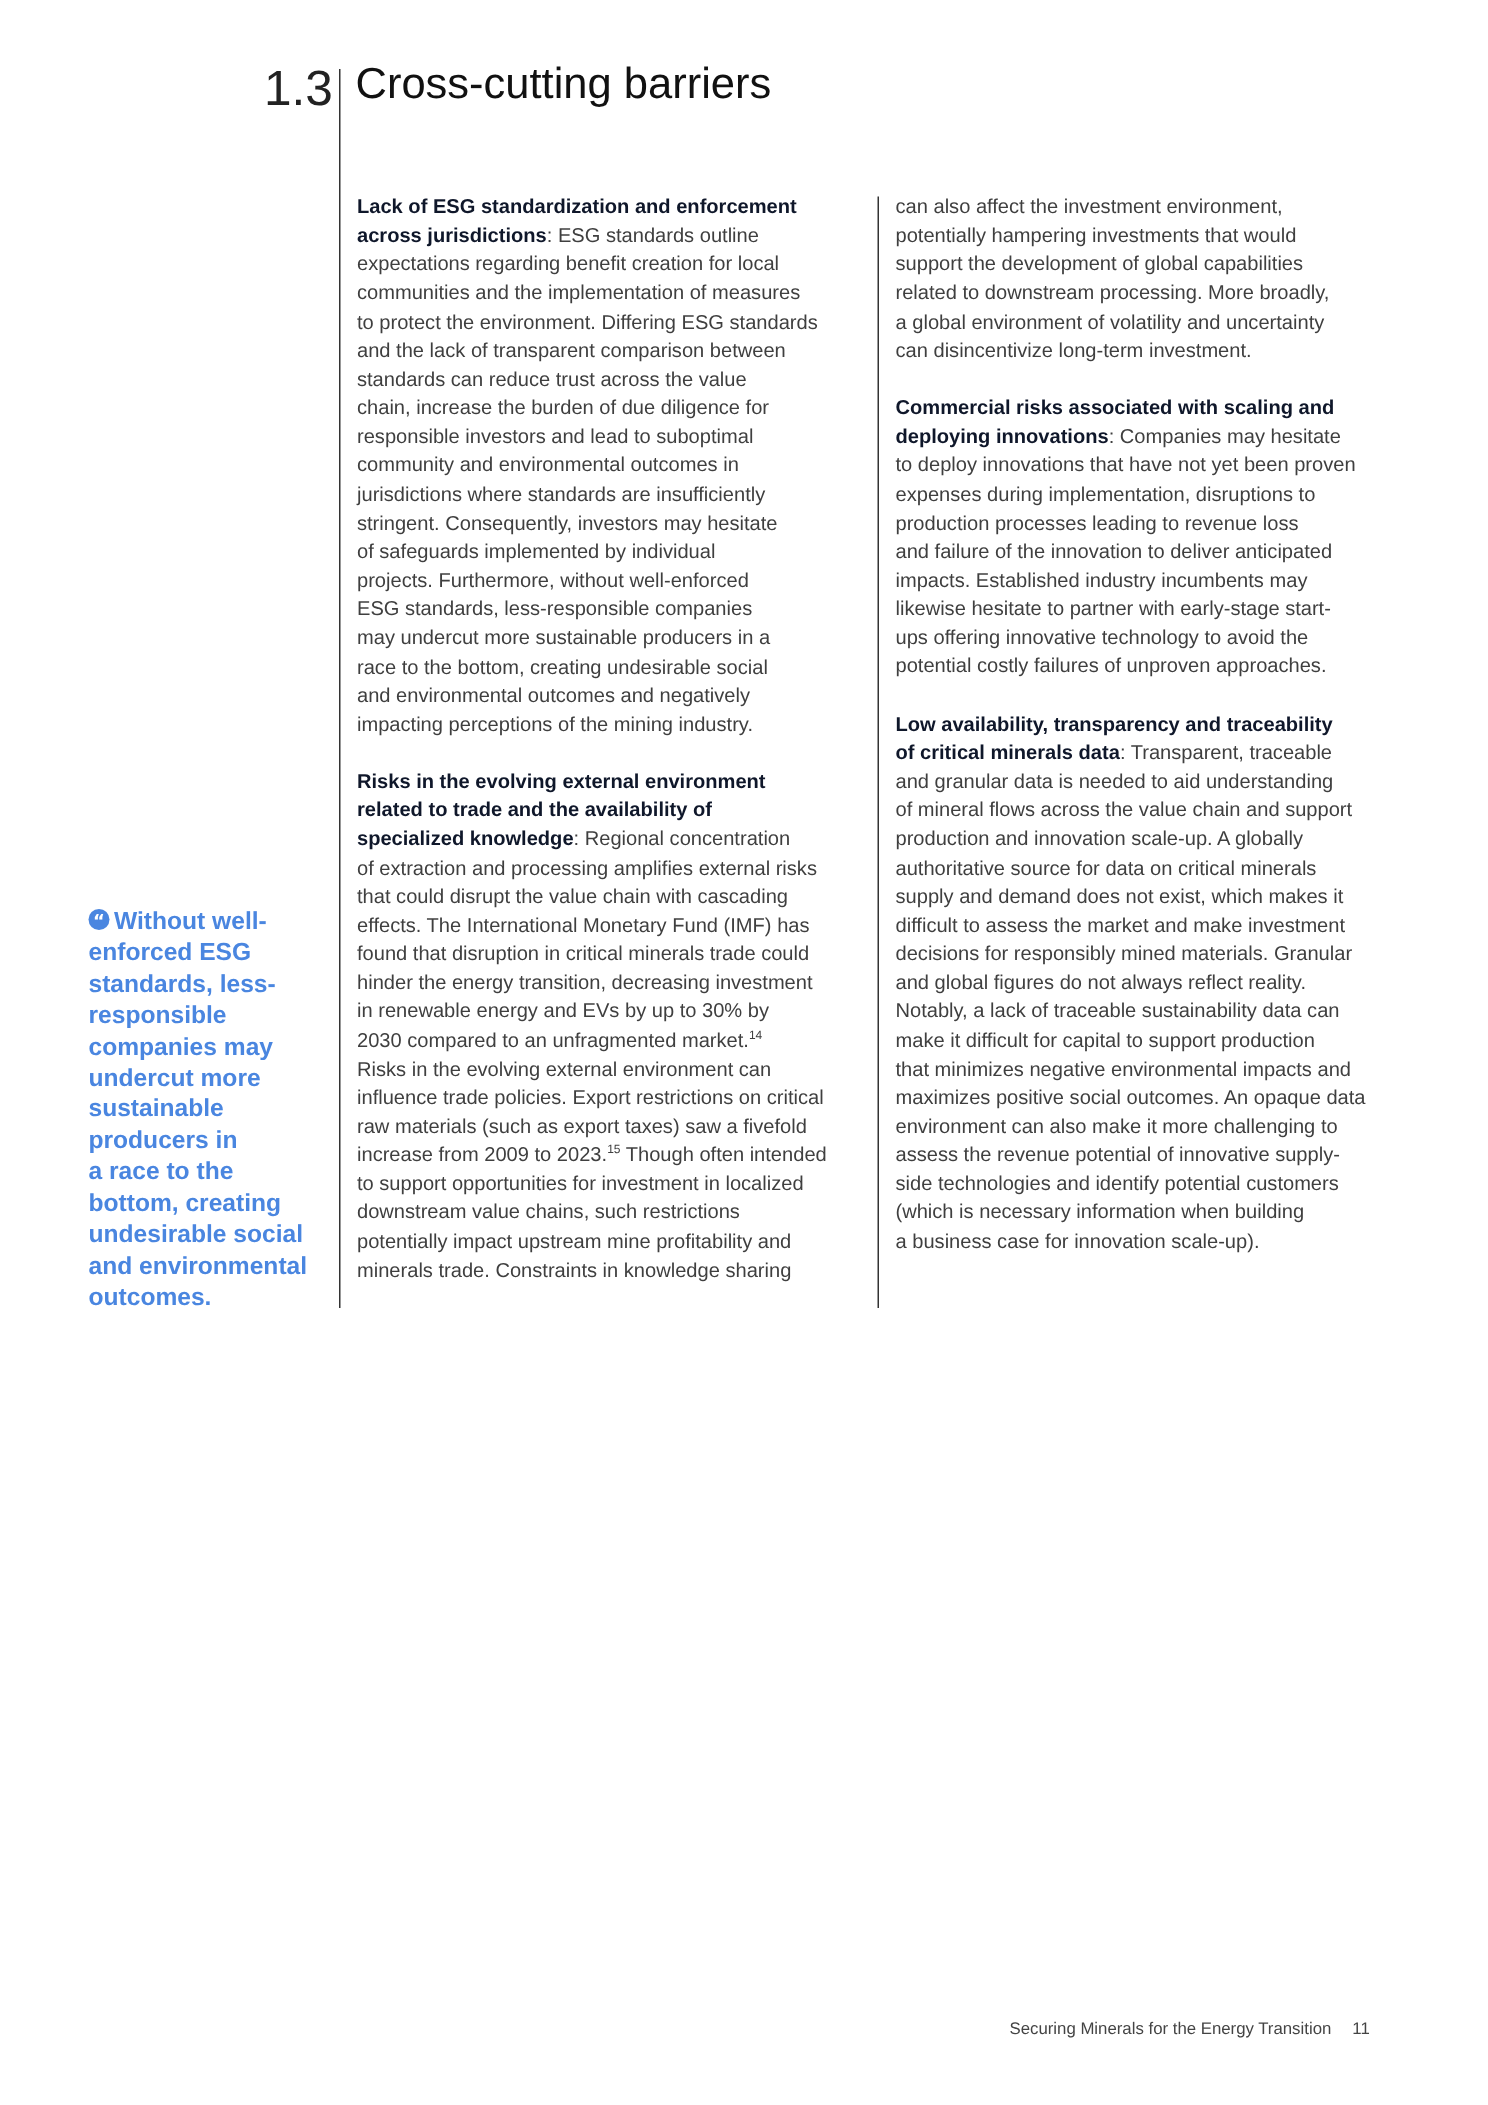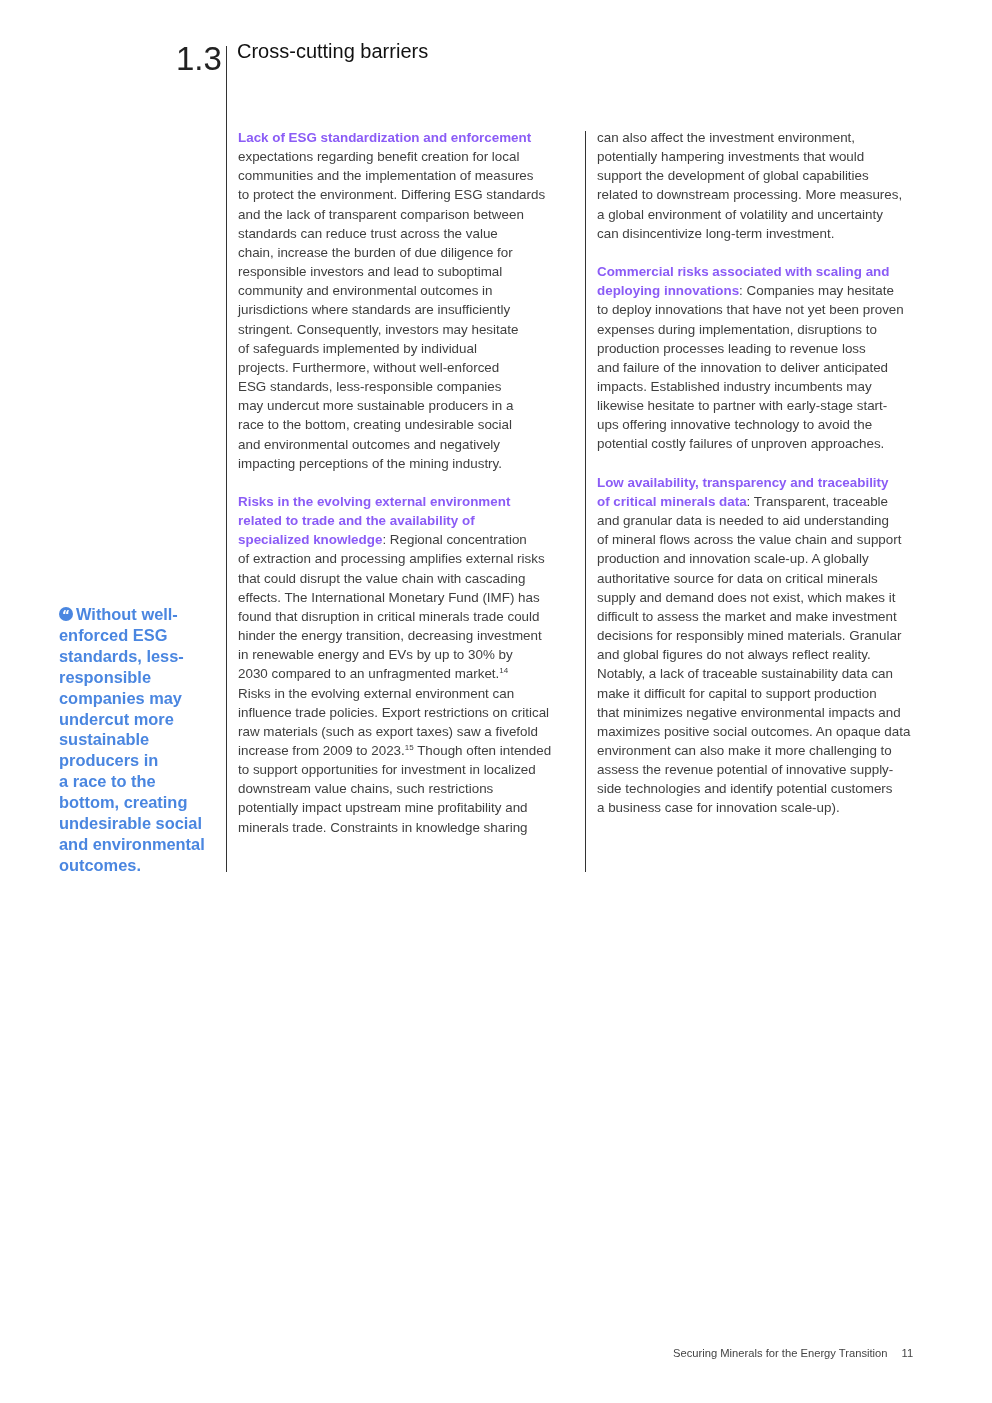--- a/index.html
+++ b/index.html
@@ -9,33 +9,33 @@
     }
     .section-num {
       position: absolute; left: 176px; top: 40px;
       font-size: 33px; font-weight: normal; color: #222; letter-spacing: 0px;
     }
     .title-rule {
       position: absolute; left: 226px; top: 46px; width: 1px; height: 826px; background: #333;
     }
     .section-title {
       position: absolute; left: 237px; top: 40px;
-      font-size: 20px; color: #111; font-weight: normal;
+      font-size: 29px; color: #111; font-weight: normal;
     }
     .col-rule {
       position: absolute; left: 585px; top: 131px; width: 1px; height: 741px; background: #333;
     }
     .col {
       position: absolute; top: 128px; font-size: 13.4px; line-height: 19.15px; color: #3f3f3f;
     }
     .col-1 { left: 238px; width: 340px; }
     .col-2 { left: 597px; width: 340px; }
     .col p { margin: 0 0 19.15px 0; }
     .col .line { display: block; white-space: nowrap; }
-    .col b { color: #8b5cf6; font-weight: bold; }
+    .col b { color: #0f172a; font-weight: bold; }
     sup { font-size: 8px; line-height: 0; vertical-align: super; }
     .pull-quote {
       position: absolute; left: 59px; top: 604px; width: 160px;
       font-size: 16.4px; line-height: 20.9px; font-weight: bold; color: #4a86e0;
     }
     .pull-quote .line { display: block; white-space: nowrap; }
     .quote-icon {
       display: inline-block; width: 14px; height: 14px; border-radius: 50%;
       background: #4a86e0; color: #fff; font-size: 12px; line-height: 16px;
       text-align: center; vertical-align: 1px; margin-right: 3px; font-family: "DejaVu Sans", sans-serif;
@@ -64,20 +64,21 @@
   <span class="line">a race to the</span>
   <span class="line">bottom, creating</span>
   <span class="line">undesirable social</span>
   <span class="line">and environmental</span>
   <span class="line">outcomes.</span>
 </div>
 
 <div class="col col-1">
   <p>
     <span class="line"><b>Lack of ESG standardization and enforcement</b></span>
+    <span class="line"><b>across jurisdictions</b><span>: ESG standards outline</span></span>
     <span class="line">expectations regarding benefit creation for local</span>
     <span class="line">communities and the implementation of measures</span>
     <span class="line">to protect the environment. Differing ESG standards</span>
     <span class="line">and the lack of transparent comparison between</span>
     <span class="line">standards can reduce trust across the value</span>
     <span class="line">chain, increase the burden of due diligence for</span>
     <span class="line">responsible investors and lead to suboptimal</span>
     <span class="line">community and environmental outcomes in</span>
     <span class="line">jurisdictions where standards are insufficiently</span>
     <span class="line">stringent. Consequently, investors may hesitate</span>
@@ -111,21 +112,21 @@
   </p>
 </div>
 
 <div class="col-rule"></div>
 
 <div class="col col-2">
   <p>
     <span class="line">can also affect the investment environment,</span>
     <span class="line">potentially hampering investments that would</span>
     <span class="line">support the development of global capabilities</span>
-    <span class="line">related to downstream processing. More measures,</span>
+    <span class="line">related to downstream processing. More broadly,</span>
     <span class="line">a global environment of volatility and uncertainty</span>
     <span class="line">can disincentivize long-term investment.</span>
   </p>
   <p>
     <span class="line"><b>Commercial risks associated with scaling and</b></span>
     <span class="line"><b>deploying innovations</b><span>: Companies may hesitate</span></span>
     <span class="line">to deploy innovations that have not yet been proven</span>
     <span class="line">expenses during implementation, disruptions to</span>
     <span class="line">production processes leading to revenue loss</span>
     <span class="line">and failure of the innovation to deliver anticipated</span>
@@ -145,19 +146,20 @@
     <span class="line">difficult to assess the market and make investment</span>
     <span class="line">decisions for responsibly mined materials. Granular</span>
     <span class="line">and global figures do not always reflect reality.</span>
     <span class="line">Notably, a lack of traceable sustainability data can</span>
     <span class="line">make it difficult for capital to support production</span>
     <span class="line">that minimizes negative environmental impacts and</span>
     <span class="line">maximizes positive social outcomes. An opaque data</span>
     <span class="line">environment can also make it more challenging to</span>
     <span class="line">assess the revenue potential of innovative supply-</span>
     <span class="line">side technologies and identify potential customers</span>
+    <span class="line">(which is necessary information when building</span>
     <span class="line">a business case for innovation scale-up).</span>
   </p>
 </div>
 
 <div class="footer">
   <span>Securing Minerals for the Energy Transition</span><span class="page-num">11</span>
 </div>
 
 </body></html>

